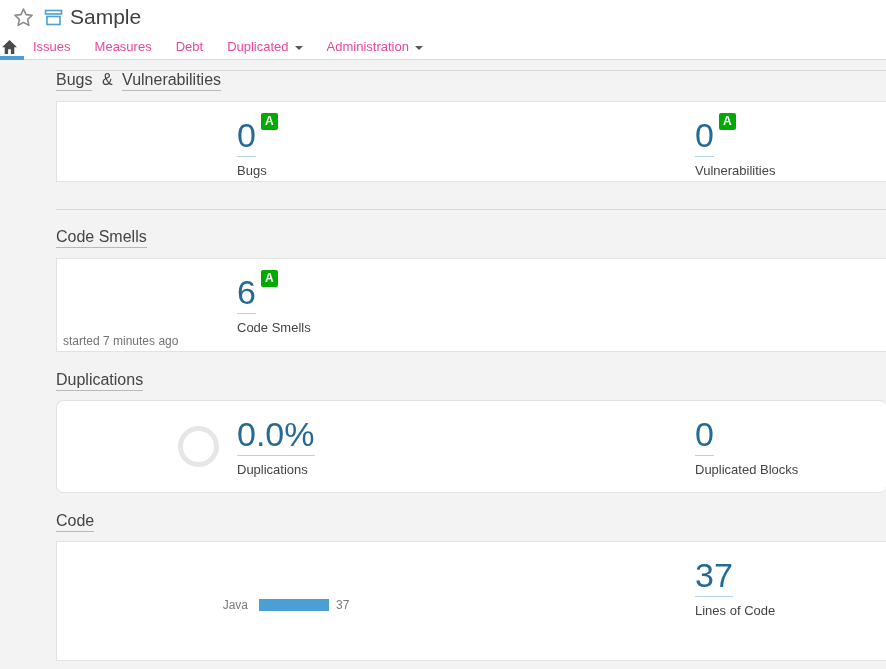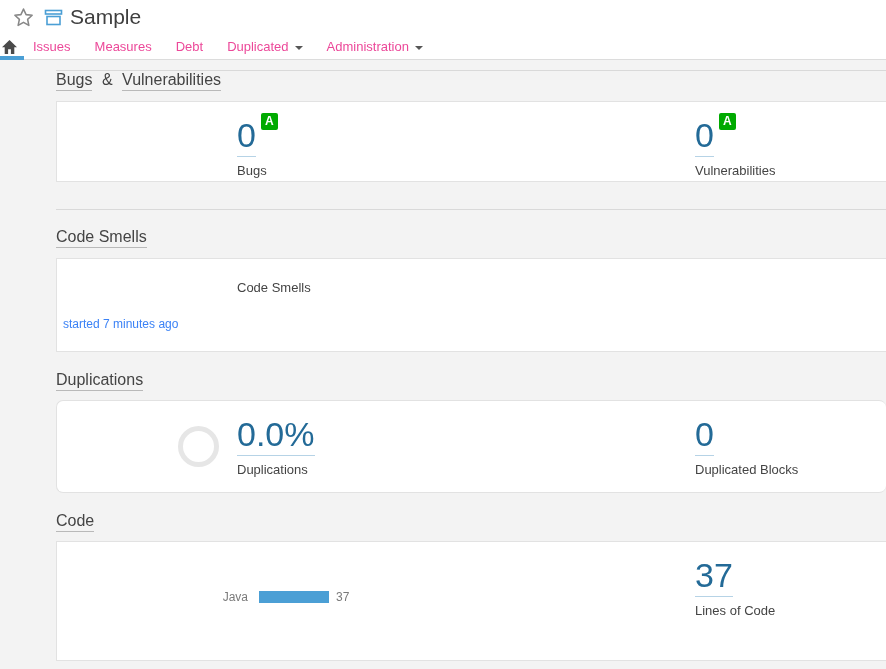--- a/index.html
+++ b/index.html
@@ -66,28 +66,28 @@
     cursor: pointer;
   }
   .rating {
     display: inline-block; vertical-align: top; margin: -4px 0 0 5px;
     width: 17px; height: 17px; line-height: 17px; text-align: center;
     background: #00aa00; color: #fff; font-size: 12px; font-weight: 700;
     border-radius: 2px;
   }
   .measure-label { font-size: 13px; color: #444; margin-top: 6px; }
 
-  .card-note { position: absolute; left: 6px; bottom: 20px; font-size: 12px; color: #3b82f6; text-align: center; }
+  .card-note { position: absolute; left: 6px; bottom: 3px; font-size: 12px; color: #737373; text-align: center; }
 
   .dup-ring {
     position: absolute; left: 121px; top: 25px; width: 41px; height: 41px;
     border: 5px solid #e6e6e6; border-radius: 50%;
   }
 
-  .lang-row { position: absolute; left: 140px; top: 48px; display: flex; align-items: center; }
+  .lang-row { position: absolute; left: 140px; top: 56px; display: flex; align-items: center; }
   .lang-label { width: 51px; text-align: right; font-size: 12px; color: #7a7a7a; margin-right: 11px; }
   .lang-bar { width: 70px; height: 12px; background: #4b9fd5; margin-right: 7px; }
   .lang-value { font-size: 12px; color: #7a7a7a; }
 </style>
 </head>
 <body>
 
 <div class="header">
   <div class="title-row">
     <svg class="fav-star" viewBox="0 0 24 24">
@@ -150,20 +150,23 @@
       </div>
     </div>
 
     <div class="divider"></div>
 
     <div class="section-heading h2">
       <span class="heading-link">Code Smells</span>
     </div>
     <div class="card card-2">
       <div class="m-col-1">
+        <div class="measure-value">
+          <span class="measure-number">6</span><span class="rating">A</span>
+        </div>
         <div class="measure-label">Code Smells</div>
       </div>
       <div class="card-note">started 7 minutes ago</div>
     </div>
 
     <div class="section-heading h3">
       <span class="heading-link">Duplications</span>
     </div>
     <div class="card card-3">
       <div class="dup-ring"></div>

